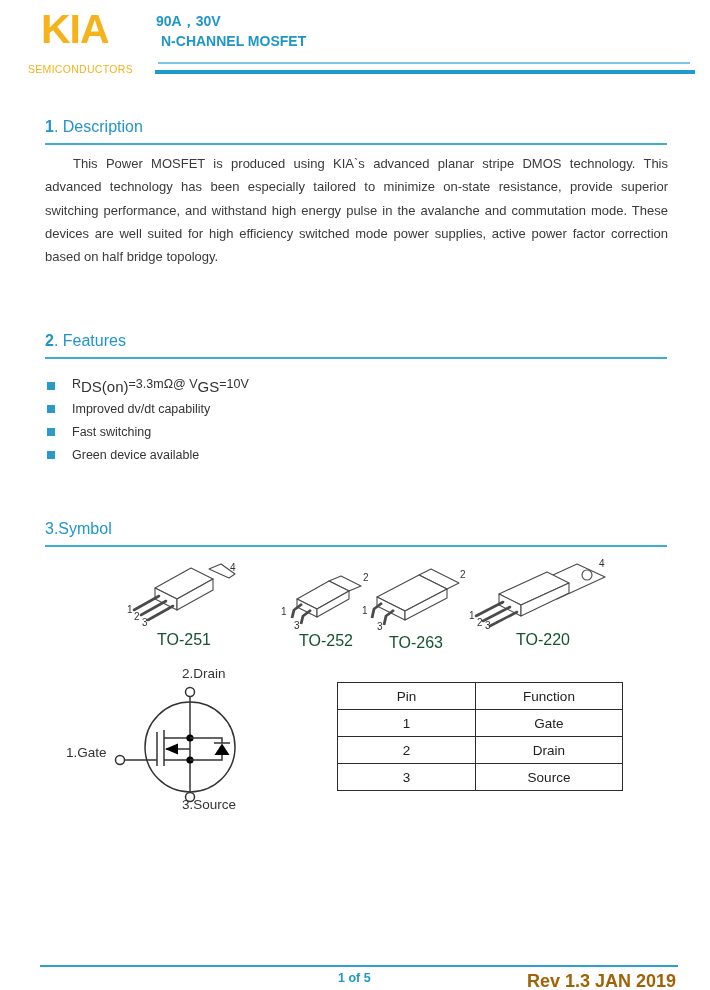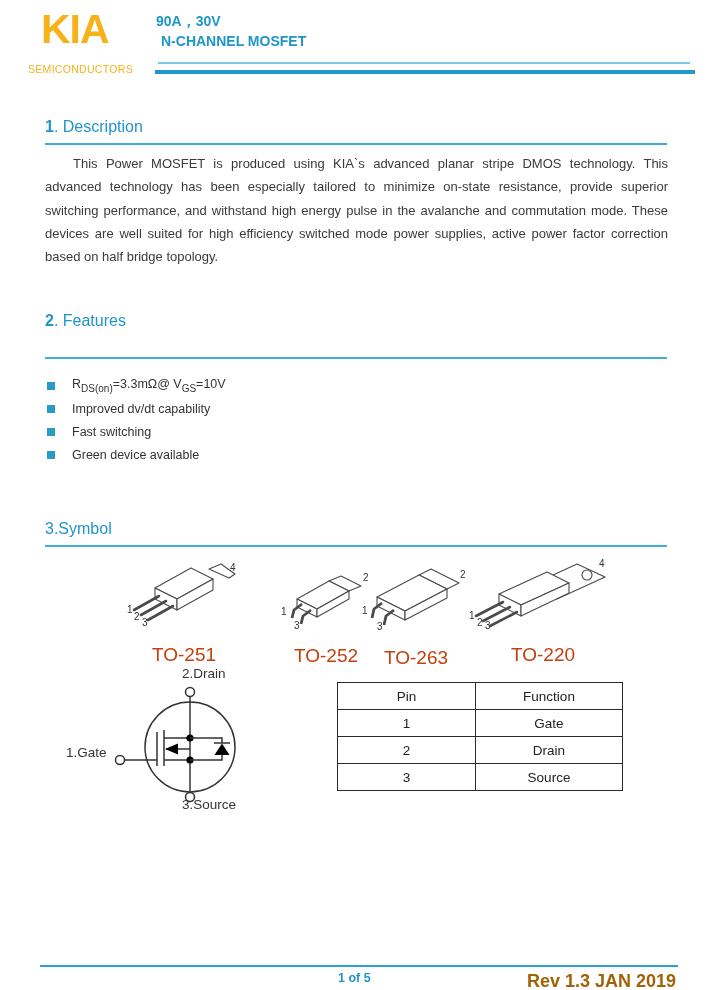--- a/index.html
+++ b/index.html
@@ -23,25 +23,25 @@
   .section-heading .num { font-weight:bold; }
   .heading-rule { position:absolute; left:45px; width:622px; height:2px; background:#3FAED5; }
   
   .body-text { position:absolute; left:45px; top:152px; width:623px; font-size:13px;
           line-height:23.3px; color:#3A3A3A; text-align:justify; text-indent:28px; }
   
   .features { position:absolute; left:47px; top:374px; list-style:none; }
   .features li { display:flex; align-items:center; height:23px; }
   .bullet { width:8px; height:8px; background:#2A9BC5; margin-right:17px; flex:none; }
   .ftext { font-size:12.5px; color:#333333; }
-  .ftext sub { font-size:10px; }
+  .ftext sub { font-size:15px; }
   
   .pkg { position:absolute; text-align:center; }
   .pkg svg { display:block; margin:0 auto; }
-  .pkg-name { font-size:19px; color:#c2410c; margin-top:14px; }
+  .pkg-name { font-size:16px; color:#14532d; margin-top:1px; }
   .pkg svg text { font-size:10px; fill:#333; font-family:"Liberation Sans",sans-serif; }
   .pkg svg .face { fill:#ffffff; stroke:#4a4a4a; stroke-width:1.1; stroke-linejoin:round; }
   .pkg svg .lead { stroke:#4a4a4a; stroke-width:2.6; fill:none; stroke-linecap:round; }
   .pkg svg .gull { stroke:#4a4a4a; stroke-width:2.8; fill:none; stroke-linejoin:round; }
   
   .mosfet { position:absolute; left:60px; top:666px; width:250px; height:165px; }
   .mosfet svg { position:absolute; left:0; top:0; }
   .mosfet .lbl { position:absolute; font-size:13.5px; color:#333333; white-space:nowrap; }
   .lbl-drain { left:122px; top:0px; }
   .lbl-gate  { left:6px;  top:79px; }
@@ -69,21 +69,21 @@
   <div class="device-type">N-CHANNEL MOSFET</div>
   <div class="rule-thin"></div>
   <div class="rule-thick"></div>
 
   <div class="section-heading" style="top:118px">
     <span class="num">1</span><span>. Description</span>
   </div>
   <div class="heading-rule" style="top:143px"></div>
   <p class="body-text">This Power MOSFET is produced using KIA`s advanced planar stripe DMOS technology. This advanced technology has been especially tailored to minimize on-state resistance, provide superior switching performance, and withstand high energy pulse in the avalanche and commutation mode. These devices are well suited for high efficiency switched mode power supplies, active power factor correction based on half bridge topology.</p>
 
-  <div class="section-heading" style="top:312px">
+  <div class="section-heading" style="top:332px">
     <span class="num">2</span><span>. Features</span>
   </div>
   <div class="heading-rule" style="top:357px"></div>
   <ul class="features">
     <li>
       <span class="bullet"></span>
       <span class="ftext"><span>R</span><sub>DS(on)</sub><span>=3.3mΩ@ V</span><sub>GS</sub><span>=10V</span></span>
     </li>
     <li>
       <span class="bullet"></span>

